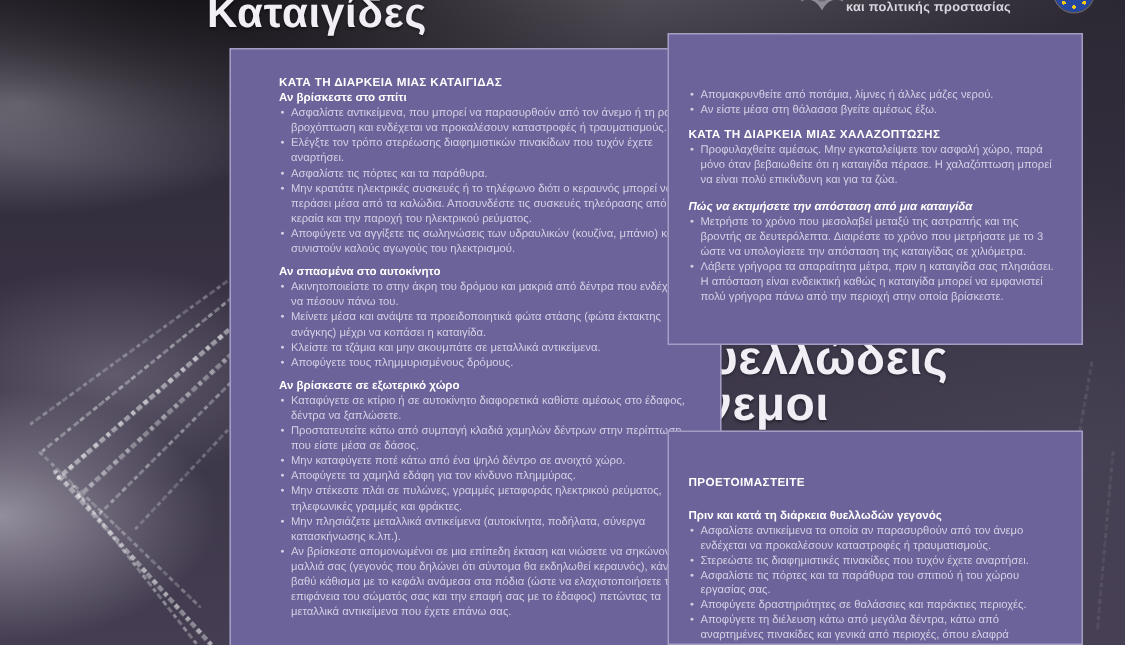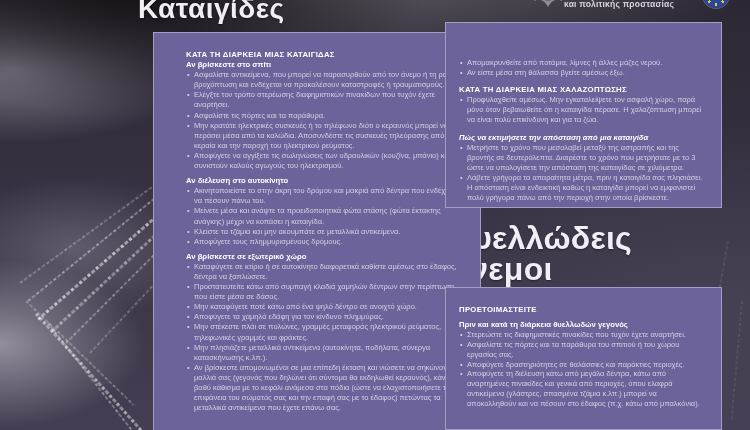--- a/index.html
+++ b/index.html
@@ -48,26 +48,26 @@
   .title-storms{left:138px;top:-7px;font-size:28px;letter-spacing:0.5px;}
   .title-winds{left:448px;top:223px;font-size:32px;line-height:31px;white-space:pre-line;letter-spacing:0.3px;}
   
   .panel{
     position:absolute;box-sizing:border-box;background:#6b6399;
     border:1px solid rgba(212,207,232,0.55);
     color:#d6d0e5;font-size:7.5px;line-height:10.1px;
     padding:17px 13px 6px 13px;overflow:hidden;
   }
   .panel-left{left:153px;top:32px;width:328px;height:408px;padding-left:32px;}
-  .panel-right-top{left:445px;top:22px;width:277px;height:186px;padding-top:28px;}
+  .panel-right-top{left:445px;top:22px;width:277px;height:208px;padding-top:28px;}
   .panel-right-bottom{left:445px;top:287px;width:277px;height:143px;line-height:9.9px;}
   .section{margin-top:5px;}
   .section:first-child{margin-top:0;}
   .panel-right-top .section{margin-top:7px;}
-  .panel-right-bottom .section{}
+  .panel-right-bottom .section{margin-top:12px;}
   .caps{margin:0;font-size:7.8px;font-weight:bold;color:#ffffff;letter-spacing:0.25px;}
   .sub{margin:0;font-size:7.7px;font-weight:bold;color:#ffffff;}
   .sub.italic{font-style:italic;}
   ul.bullets{margin:0;padding:0;list-style:none;}
   ul.bullets li{position:relative;padding-left:8px;}
   ul.bullets li::before{content:"\2022";position:absolute;left:1px;top:0;color:#d6d0e5;}
 </style>
 </head>
 <body>
 
@@ -111,21 +111,21 @@
         <h4 class="sub">Αν βρίσκεστε στο σπίτι</h4>
         <ul class="bullets">
           <li>Ασφαλίστε αντικείμενα, που μπορεί να παρασυρθούν από τον άνεμο ή τη ραγδαία βροχόπτωση και ενδέχεται να προκαλέσουν καταστροφές ή τραυματισμούς.</li>
           <li>Ελέγξτε τον τρόπο στερέωσης διαφημιστικών πινακίδων που τυχόν έχετε αναρτήσει.</li>
           <li>Ασφαλίστε τις πόρτες και τα παράθυρα.</li>
           <li>Μην κρατάτε ηλεκτρικές συσκευές ή το τηλέφωνο διότι ο κεραυνός μπορεί να περάσει μέσα από τα καλώδια. Αποσυνδέστε τις συσκευές τηλεόρασης από την κεραία και την παροχή του ηλεκτρικού ρεύματος.</li>
           <li>Αποφύγετε να αγγίξετε τις σωληνώσεις των υδραυλικών (κουζίνα, μπάνιο) καθώς συνιστούν καλούς αγωγούς του ηλεκτρισμού.</li>
         </ul>
       </div>
       <div class="section">
-        <h4 class="sub">Αν διέλευση στο αυτοκίνητο</h4>
+        <h4 class="sub">Αν σπασμένα στο αυτοκίνητο</h4>
         <ul class="bullets">
           <li>Ακινητοποιείστε το στην άκρη του δρόμου και μακριά από δέντρα που ενδέχεται να πέσουν πάνω του.</li>
           <li>Μείνετε μέσα και ανάψτε τα προειδοποιητικά φώτα στάσης (φώτα έκτακτης ανάγκης) μέχρι να κοπάσει η καταιγίδα.</li>
           <li>Κλείστε τα τζάμια και μην ακουμπάτε σε μεταλλικά αντικείμενα.</li>
           <li>Αποφύγετε τους πλημμυρισμένους δρόμους.</li>
         </ul>
       </div>
       <div class="section">
         <h4 class="sub">Αν βρίσκεστε σε εξωτερικό χώρο</h4>
         <ul class="bullets">
@@ -160,20 +160,21 @@
         </ul>
       </div>
     </section>
   <section class="panel panel-right-bottom">
       <div class="section">
         <h3 class="caps">ΠΡΟΕΤΟΙΜΑΣΤΕΙΤΕ</h3>
       </div>
       <div class="section">
         <h4 class="sub">Πριν και κατά τη διάρκεια θυελλωδών γεγονός</h4>
         <ul class="bullets">
+          <li>Ασφαλίστε αντικείμενα τα οποία αν παρασυρθούν από τον άνεμο ενδέχεται να προκαλέσουν καταστροφές ή τραυματισμούς.</li>
           <li>Στερεώστε τις διαφημιστικές πινακίδες που τυχόν έχετε αναρτήσει.</li>
           <li>Ασφαλίστε τις πόρτες και τα παράθυρα του σπιτιού ή του χώρου εργασίας σας.</li>
           <li>Αποφύγετε δραστηριότητες σε θαλάσσιες και παράκτιες περιοχές.</li>
           <li>Αποφύγετε τη διέλευση κάτω από μεγάλα δέντρα, κάτω από αναρτημένες πινακίδες και γενικά από περιοχές, όπου ελαφρά αντικείμενα (γλάστρες, σπασμένα τζάμια κ.λπ.) μπορεί να αποκολληθούν και να πέσουν στο έδαφος (π.χ. κάτω από μπαλκόνια).</li>
         </ul>
       </div>
     </section>
 
 </div>
 

